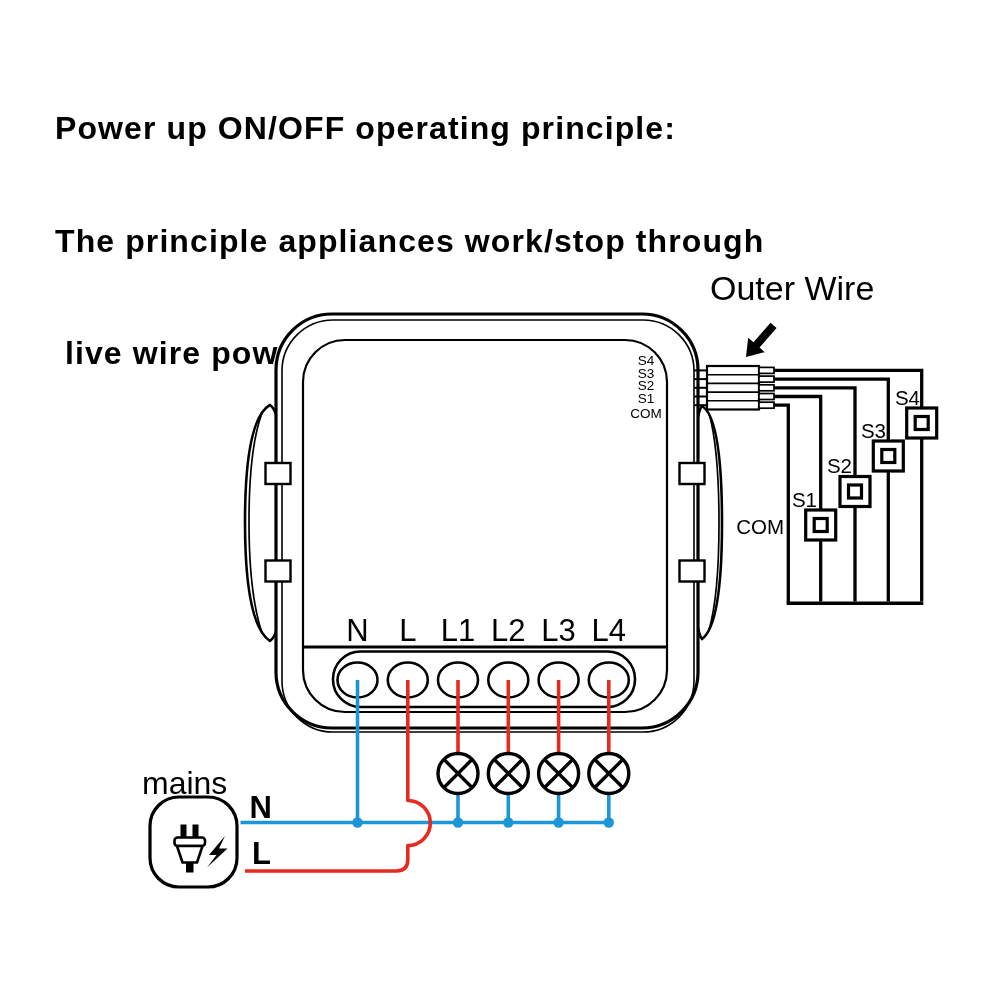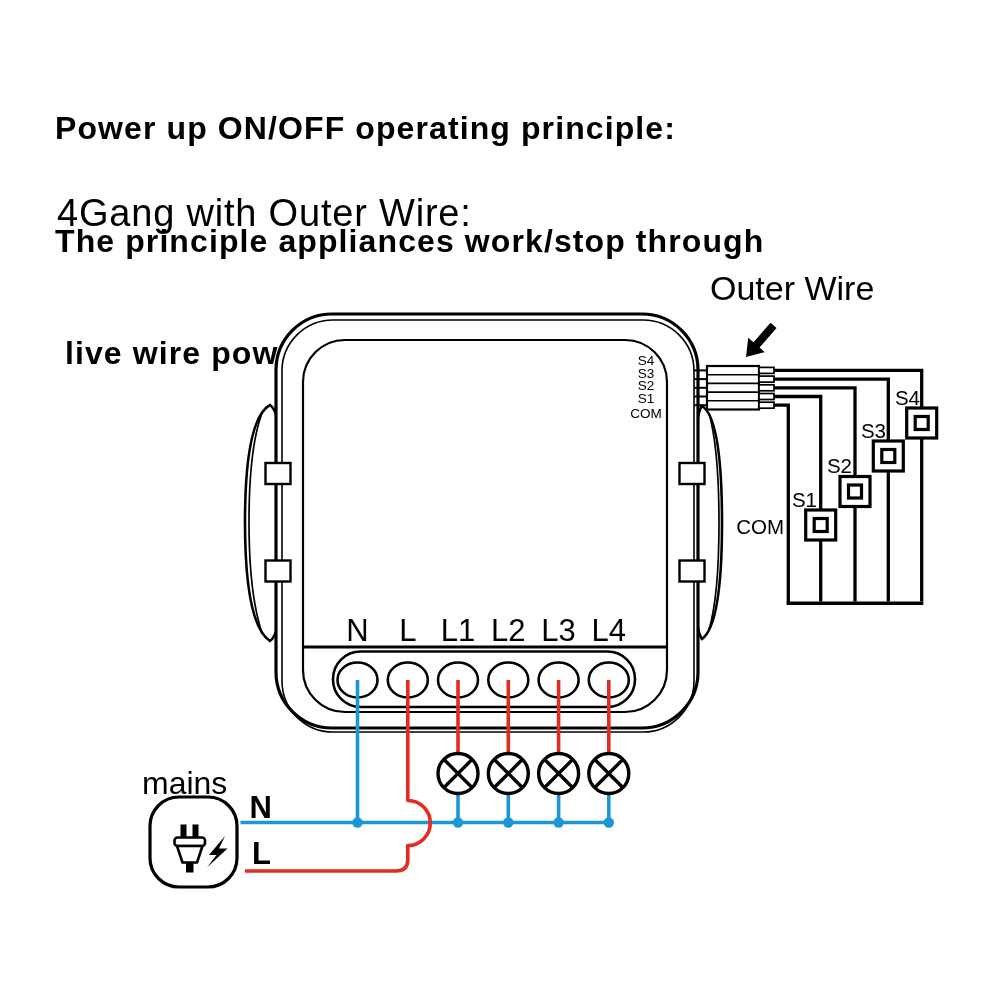--- a/index.html
+++ b/index.html
@@ -23,21 +23,20 @@
 <body>
 
 <div class="canvas">
 
   <div class="title">
     <div>Power up ON/OFF operating principle:</div>
     <div>The principle appliances work/stop through</div>
     <div> live wire power on/off.</div>
   </div>
 
-  <div class="section-title">4Gang with Outer Wire:</div>
 
   <svg class="diagram" width="1000" height="1000" viewBox="0 0 1000 1000">
 
     <g fill="#fff" stroke="#000">
       <path stroke-width="2.6" d="M270,405 C252,415 245,460 245,522 C245,584 252,629 270,641 C280,634 284,600 284,522 C284,444 280,412 270,405 Z"></path>
       <path fill="none" stroke-width="1.7" d="M262,413 C252,440 249,480 249,522 C249,564 252,603 262,633"></path>
       <path stroke-width="2.6" d="M702,406 C717,415 722,462 722,523 C722,584 717,628 702,639 C696,632 693,598 693,523 C693,448 696,413 702,406 Z"></path>
       <path fill="none" stroke-width="1.7" d="M709,413 C717,442 719,482 719,523 C719,564 717,602 709,630"></path>
     </g>
 

